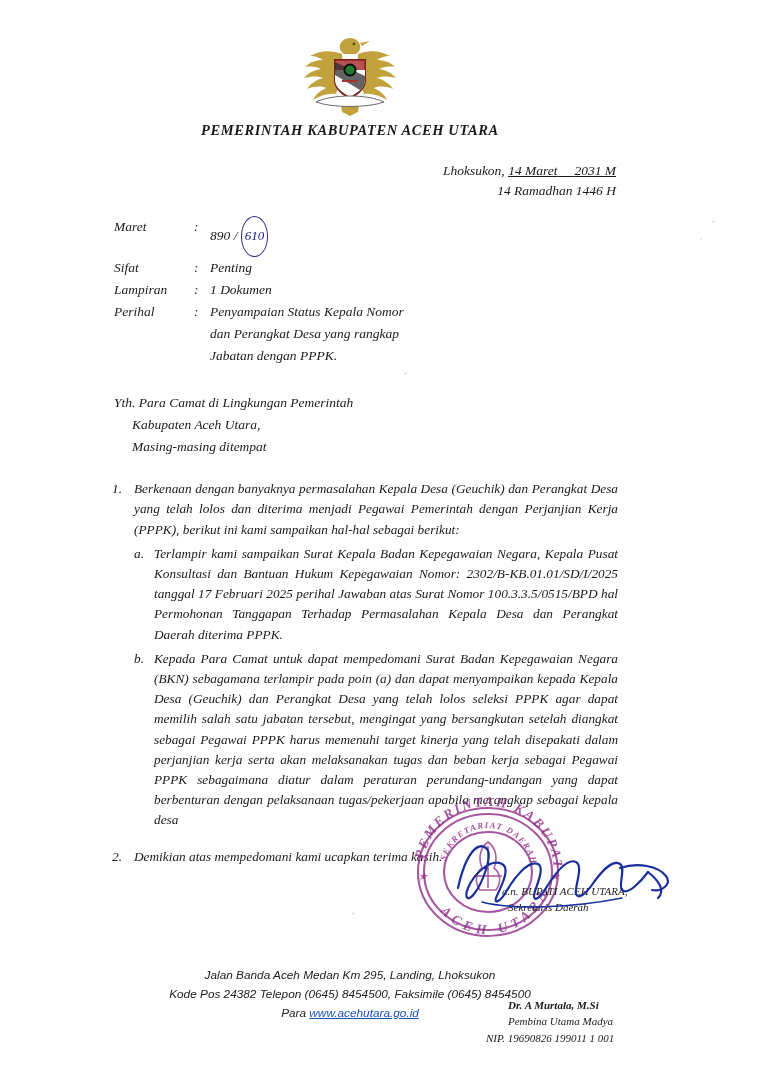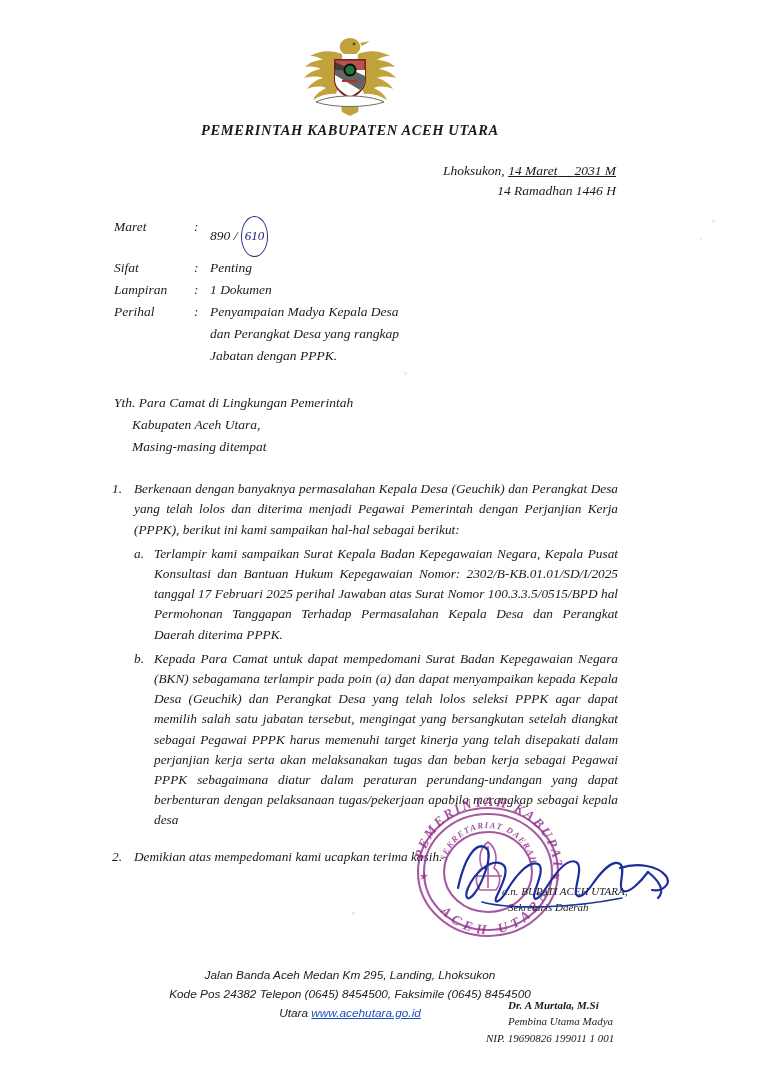--- a/index.html
+++ b/index.html
@@ -264,21 +264,21 @@
         </tr>
         <tr>
           <td class="k">Lampiran</td>
           <td class="c">:</td>
           <td class="v">1 Dokumen</td>
         </tr>
         <tr>
           <td class="k">Perihal</td>
           <td class="c">:</td>
           <td class="v">
-            <div>Penyampaian Madya Kepala Desa</div>
+            <div>Penyampaian Status Kepala Nomor</div>
             <div>dan Perangkat Desa yang rangkap</div>
             <div>Jabatan dengan PPPK.</div>
           </td>
         </tr>
       </tbody>
     </table>
   </div>
 
   <div class="recipient">
     <div>Yth. Para Camat di Lingkungan Pemerintah</div>
@@ -365,18 +365,18 @@
       <g fill="none" stroke="#1b2f9c" stroke-width="1.6" stroke-linecap="round">
         <path d="M30 70 C60 78 120 76 170 66"></path>
       </g>
     </svg>
   </div>
 
   <div class="footer">
     <div>Jalan Banda Aceh Medan Km 295, Landing, Lhoksukon</div>
     <div>Kode Pos 24382 Telepon (0645) 8454500, Faksimile (0645) 8454500</div>
     <div>
-      <span>Utara</span>
+      <span>Para</span>
       <span class="link">www.acehutara.go.id</span>
     </div>
   </div>
 
 </div>
 
 </body></html>

